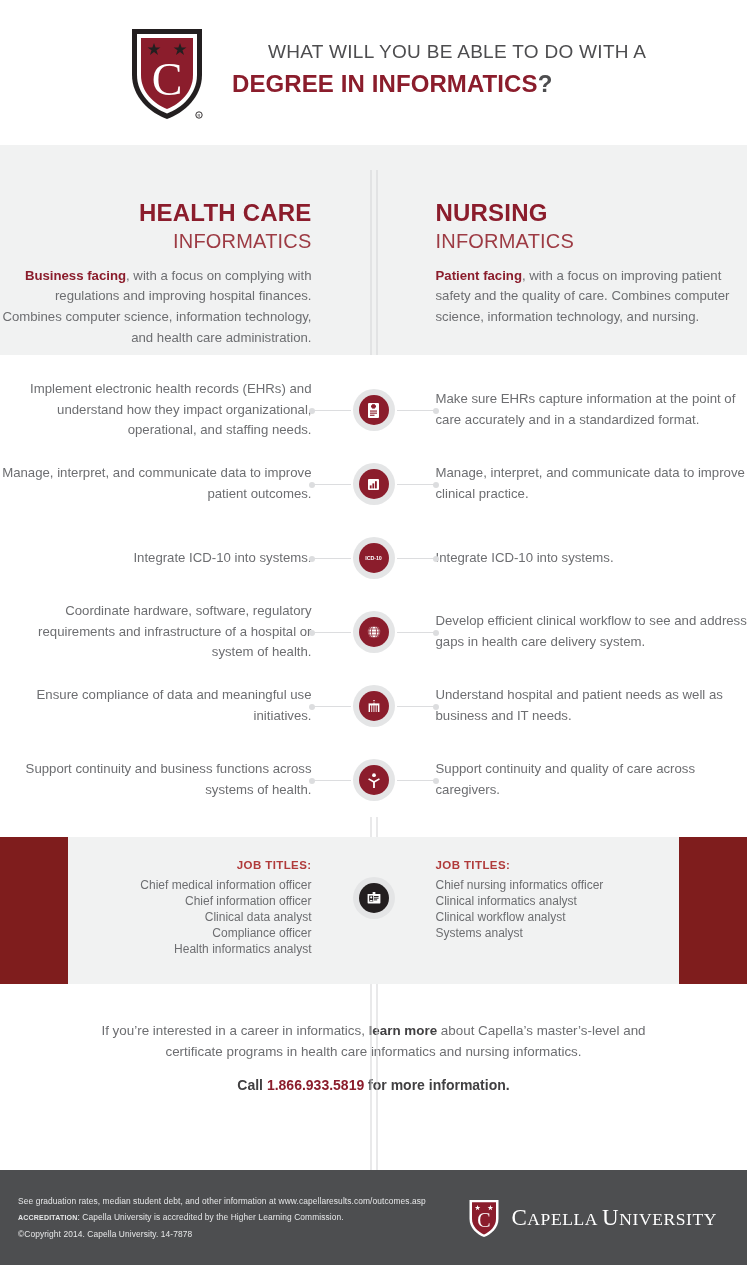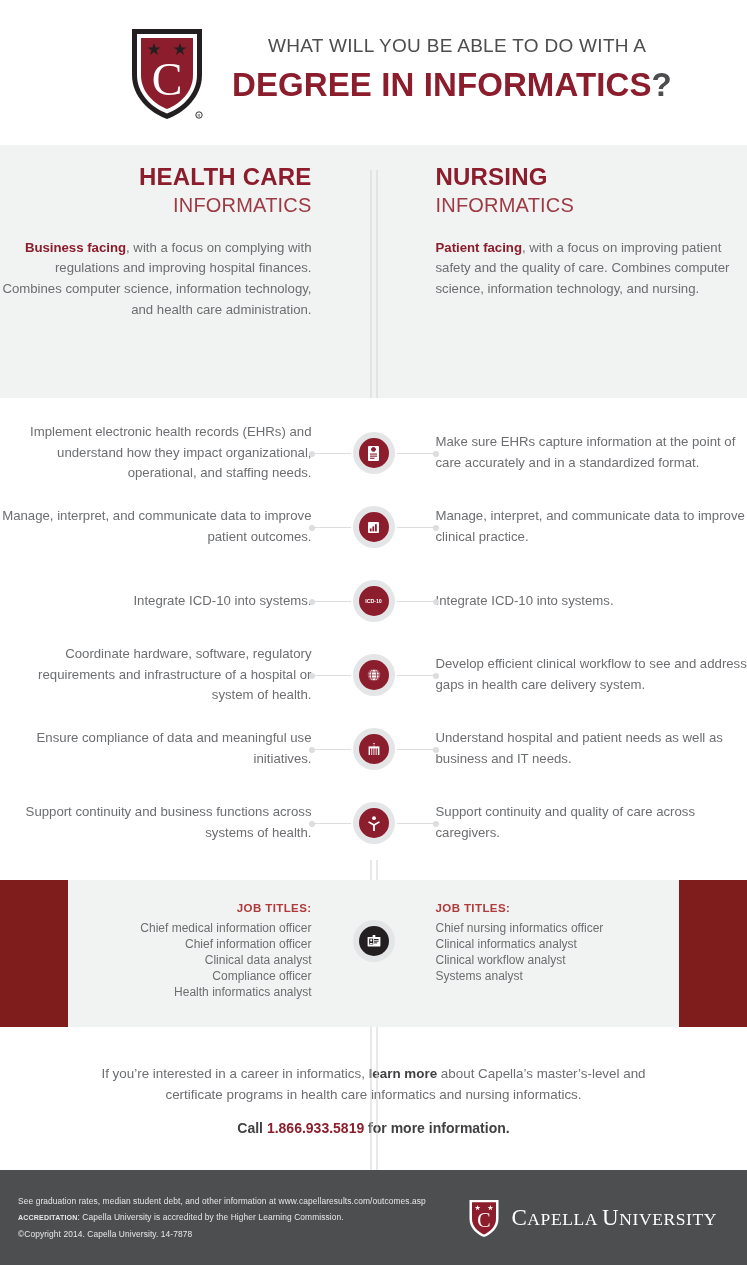--- a/index.html
+++ b/index.html
@@ -26,34 +26,34 @@
   .header-text { margin-left: 26px; padding-bottom: 6px; }
   .header-line1 {
     font-size: 19px;
     letter-spacing: 0.3px;
     color: #4d4d4f;
     font-weight: 400;
     line-height: 1.25;
     margin-left: 36px;
   }
   .header-line2 {
-    font-size: 33px;
+    font-size: 24px;
     font-weight: bold;
     color: #8b1d2c;
     letter-spacing: 0.1px;
     line-height: 1.2;
     margin-top: 7px;
   }
   .header-line2 .qmark { color: #4d4d4f; font-weight: bold; }
 
   
   .intro-panel {
     background: #f1f2f2;
-    height: 253px;
-    padding-top: 18px;
+    height: 210px;
+    padding-top: 54px;
     position: relative;
   }
   .cols {
     display: flex;
     width: 100%;
   }
   .col-left {
     width: 50%;
     padding-right: 62px;
     text-align: right;
@@ -75,21 +75,21 @@
     font-weight: 400;
     color: #9d3b44;
     letter-spacing: 0.2px;
     line-height: 1.3;
     margin-top: 1px;
   }
   .intro-body {
     font-size: 13.2px;
     line-height: 1.58;
     color: #6d6e71;
-    margin-top: 20px;
+    margin-top: 12px;
   }
   .intro-body b { color: #8b1d2c; font-weight: bold; }
 
   
   .timeline-rail {
     position: absolute;
     left: 50%;
     transform: translateX(-50%);
     width: 7px;
     top: 170px;

